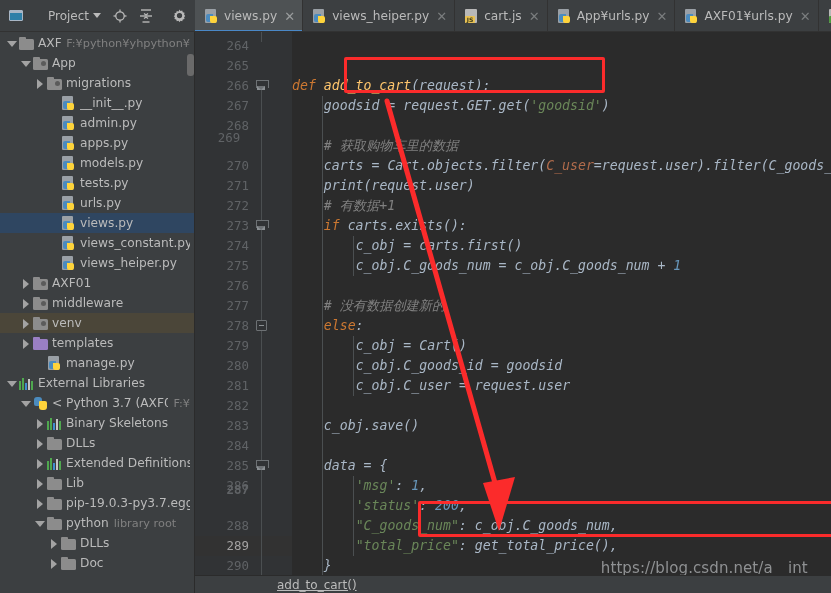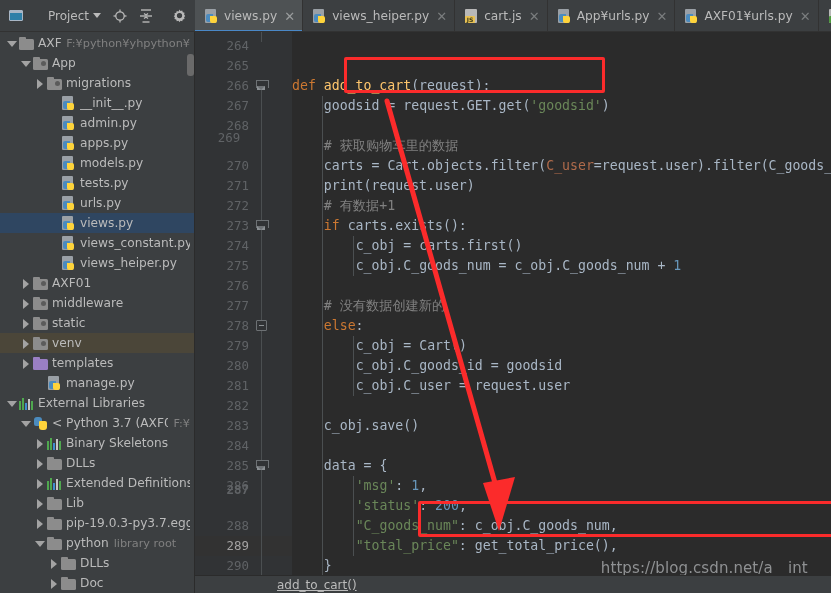--- a/index.html
+++ b/index.html
@@ -141,21 +141,21 @@
     border:1px solid #6d7174; border-bottom:none; background:#313335;
   }
   .fold.tri::after {
     content:""; position:absolute; left:1px; top:6px; width:0; height:0;
     border-left:4.5px solid transparent; border-right:4.5px solid transparent; border-top:4px solid #6d7174;
   }
 
   .code {
     position:absolute; left:97px; top:0; right:0; bottom:0;
     font-family:"DejaVu Sans Mono","Liberation Mono",monospace;
-    font-size:13.2px; line-height:20px; white-space:pre; color:#a9b7c6;
+    font-size:13.2px; line-height:20px; white-space:pre; color:#a9b7c6;font-style:italic;
   }
   .cl { position:absolute; left:0; height:20px; white-space:pre; }
   .kw   { color:#cc7832; }
   .fn   { color:#ffc66d; }
   .str  { color:#6a8759; }
   .num  { color:#6897bb; }
   .cmt  { color:#808080; }
   .par  { color:#a9b7c6; }
   .kwarg{ color:#b06b4b; }
   .plain{ color:#a9b7c6; }
@@ -415,30 +415,20 @@
         <div class="row">
           <span style="width:20px;flex:0 0 20px"></span>
           <span class="arrow right"></span>
           <span class="folder mod">
             <span class="f-t"></span>
             <span class="f-b"></span>
             <span class="f-dot"></span>
           </span>
           <span class="lbl">middleware</span>
         </div>
-        <div class="row">
-          <span style="width:20px;flex:0 0 20px"></span>
-          <span class="arrow right"></span>
-          <span class="folder mod">
-            <span class="f-t"></span>
-            <span class="f-b"></span>
-            <span class="f-dot"></span>
-          </span>
-          <span class="lbl">static</span>
-        </div>
         <div class="row hl">
           <span style="width:20px;flex:0 0 20px"></span>
           <span class="arrow right"></span>
           <span class="folder mod">
             <span class="f-t"></span>
             <span class="f-b"></span>
             <span class="f-dot"></span>
           </span>
           <span class="lbl">venv</span>
         </div>

